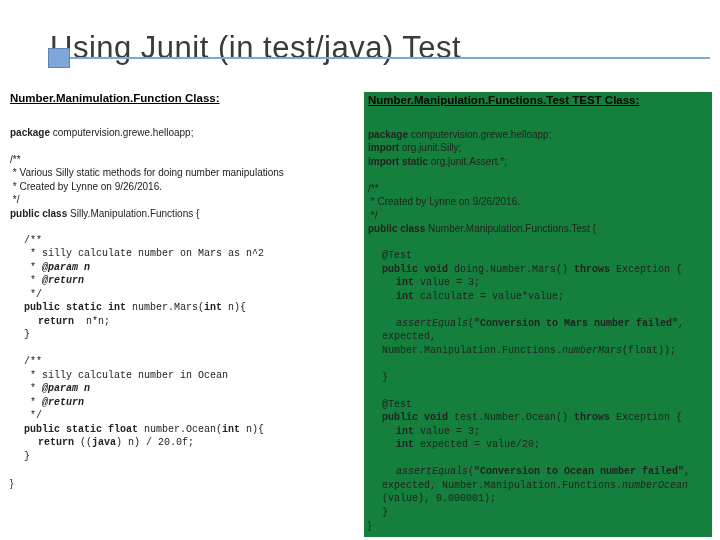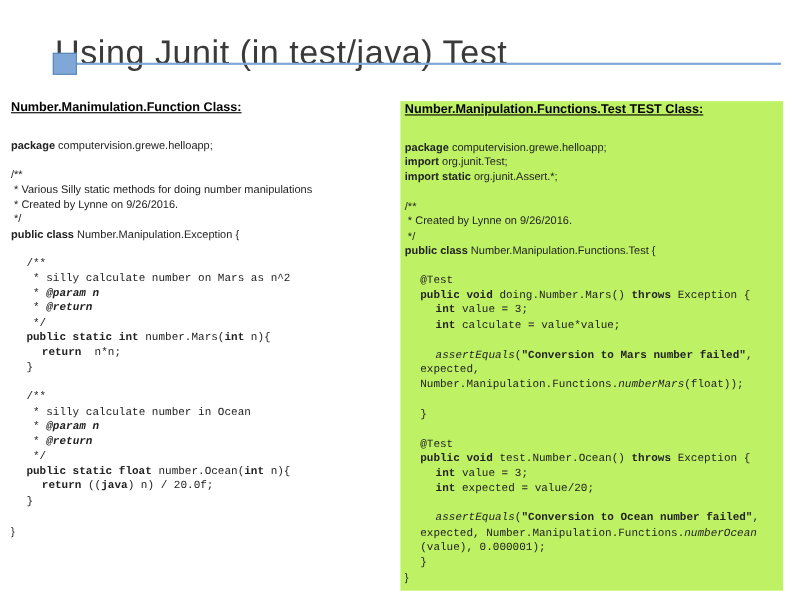--- a/index.html
+++ b/index.html
@@ -43,21 +43,21 @@
   .columns {
     display: flex;
     padding: 18px 8px 0 10px;
     gap: 14px;
   }
   .col {
     flex: 1;
     min-width: 0;
   }
   .col-right {
-    background: #bef264;
+    background: #15803d;
     padding: 2px 4px 4px 4px;
   }
   .class-header {
     font-family: Arial, sans-serif;
     font-size: 11.5px;
     font-weight: bold;
     text-decoration: underline;
     margin-bottom: 8px;
   }
   .code {
@@ -86,21 +86,21 @@
 
   <div class="col">
     <div class="class-header">Number.Manimulation.Function Class:</div>
     <div class="code">
 <span class="kw">package</span><span> computervision.grewe.helloapp;</span>
 
 <span>/**</span>
 <span> * Various Silly static methods for doing number manipulations</span>
 <span> * Created by Lynne on 9/26/2016.</span>
 <span> */</span>
-<span class="kw">public class </span><span>Number.Manipulation.Exception {</span>
+<span class="kw">public class </span><span>Silly.Manipulation.Functions {</span>
 
 <div class="pad1"><span>/**</span>
 <span> * silly calculate number on Mars as n^2</span>
 <span> * </span><span class="bi">@param n</span>
 <span> * </span><span class="bi">@return</span>
 <span> */</span>
 <span class="kw">public static int </span><span>number.Mars(</span><span class="kw">int </span><span>n){</span>
 <span class="pad1"><span class="kw">return  </span><span>n*n;</span></span>
 <span>}</span></div>
 <div class="pad1"><span>/**</span>
@@ -111,21 +111,21 @@
 <span class="kw">public static float </span><span>number.Ocean(</span><span class="kw">int </span><span>n){</span>
 <span class="pad1"><span class="kw">return </span><span>((</span><span class="kw">java</span><span>) n) / 20.0f;</span></span>
 <span>}</span></div>
 <span>}</span></div>
   </div>
 
   <div class="col col-right">
     <div class="class-header">Number.Manipulation.Functions.Test TEST Class:</div>
     <div class="code">
 <span class="kw">package</span><span> computervision.grewe.helloapp;</span>
-<span class="kw">import </span><span>org.junit.Test;</span>
+<span class="kw">import </span><span>org.junit.Silly;</span>
 <span class="kw">import static </span><span>org.junit.Assert.*;</span>
 
 <span>/**</span>
 <span> * Created by Lynne on 9/26/2016.</span>
 <span> */</span>
 <span class="kw">public class </span><span>Number.Manipulation.Functions.Test {</span>
 
 <div class="pad1"><span>@Test</span>
 <span class="kw">public void </span><span>doing.Number.Mars() </span><span class="kw">throws </span><span>Exception {</span>
 <span class="pad1"><span class="kw">int </span><span>value = 3;</span></span>

